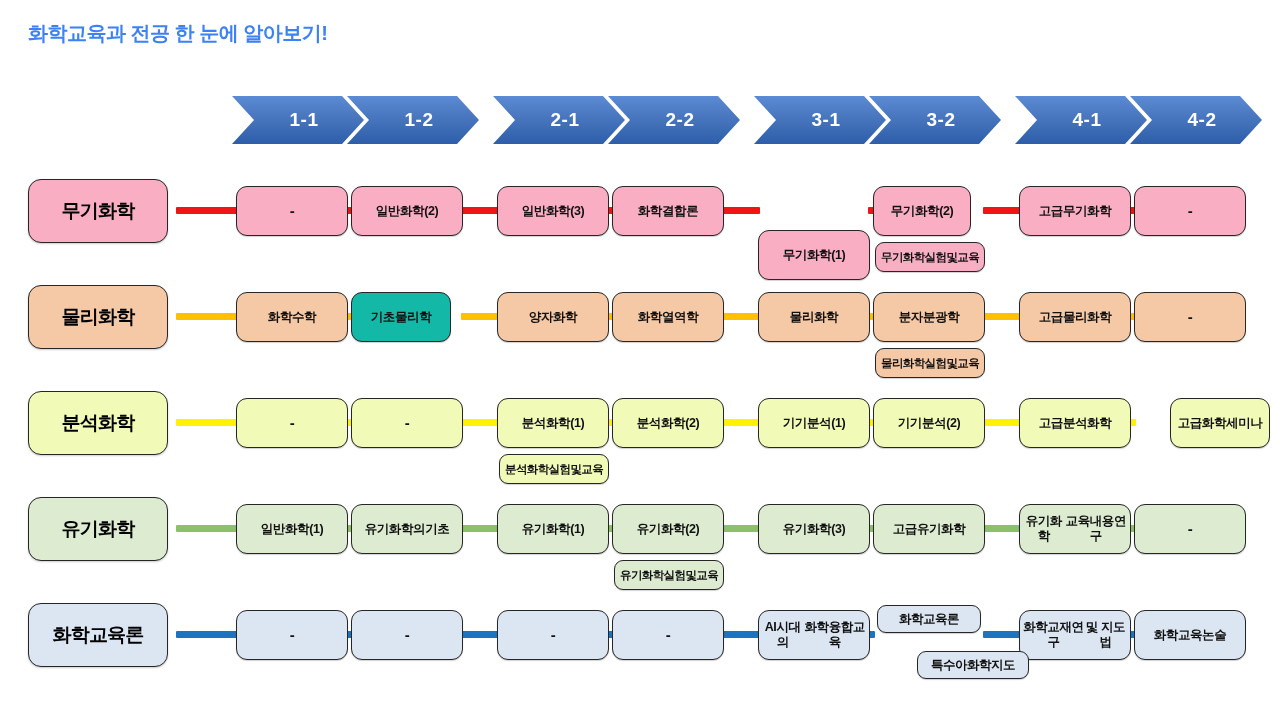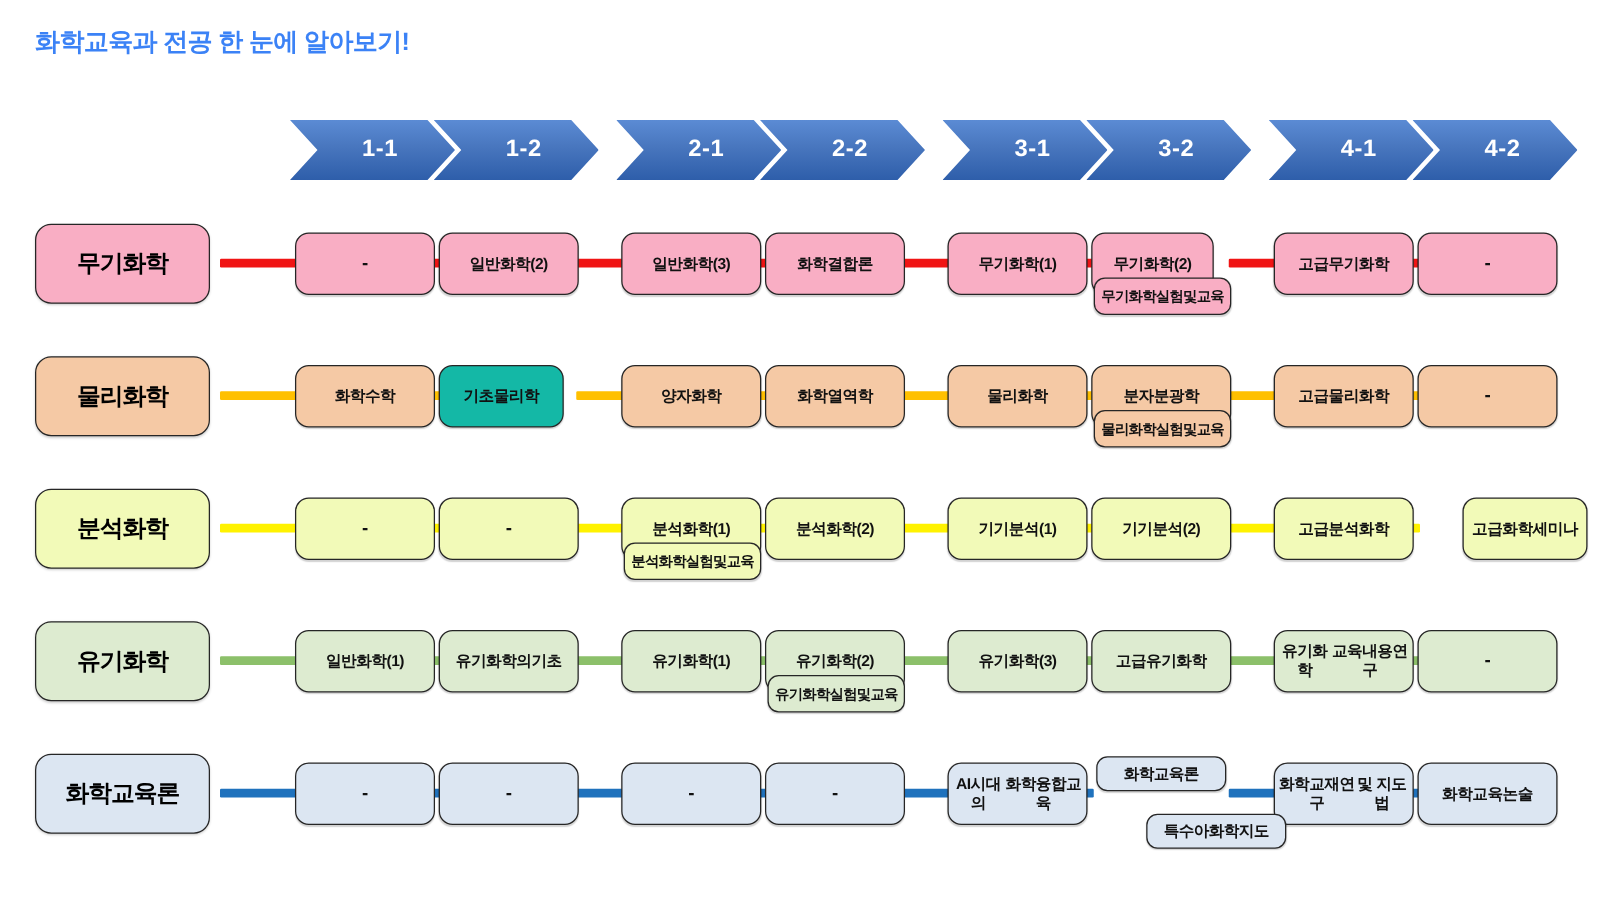--- a/index.html
+++ b/index.html
@@ -105,21 +105,21 @@
     font-weight: bold;
     color: #000000;
     letter-spacing: -0.8px;
     box-shadow: 0 1px 2px rgba(0,0,0,0.2);
   }
 
   
   .subcell {
     position: absolute;
     z-index: 4;
-    top: 56px;
+    top: 76px;
     height: 30px;
     border: 1.4px solid #262626;
     border-radius: 9px;
     display: flex;
     align-items: center;
     justify-content: center;
     font-size: 11.5px;
     font-weight: bold;
     color: #111111;
     letter-spacing: -0.6px;
@@ -181,21 +181,21 @@
       </div>
       <div class="cell" style="left: 351px; width: 112px; background: rgb(249, 174, 196);">
         <span>일반화학(2)</span>
       </div>
       <div class="cell" style="left: 497px; width: 112px; background: rgb(249, 174, 196);">
         <span>일반화학(3)</span>
       </div>
       <div class="cell" style="left: 612px; width: 112px; background: rgb(249, 174, 196);">
         <span>화학결합론</span>
       </div>
-      <div class="cell" style="left: 758px; width: 112px; background: rgb(249, 174, 196);">
+      <div class="cell" style="left: 758px; width: 112px; background: rgb(249, 174, 196); margin-top: 44px;">
         <span>무기화학(1)</span>
       </div>
       <div class="cell" style="left: 873px; width: 98px; background: rgb(249, 174, 196);">
         <span>무기화학(2)</span>
       </div>
       <div class="subcell" style="left: 875px; background: rgb(249, 174, 196);">무기화학실험및교육</div>
       <div class="cell" style="left: 1019px; width: 112px; background: rgb(249, 174, 196);">
         <span>고급무기화학</span>
       </div>
       <div class="cell dash" style="left: 1134px; width: 112px; background: rgb(249, 174, 196);">

